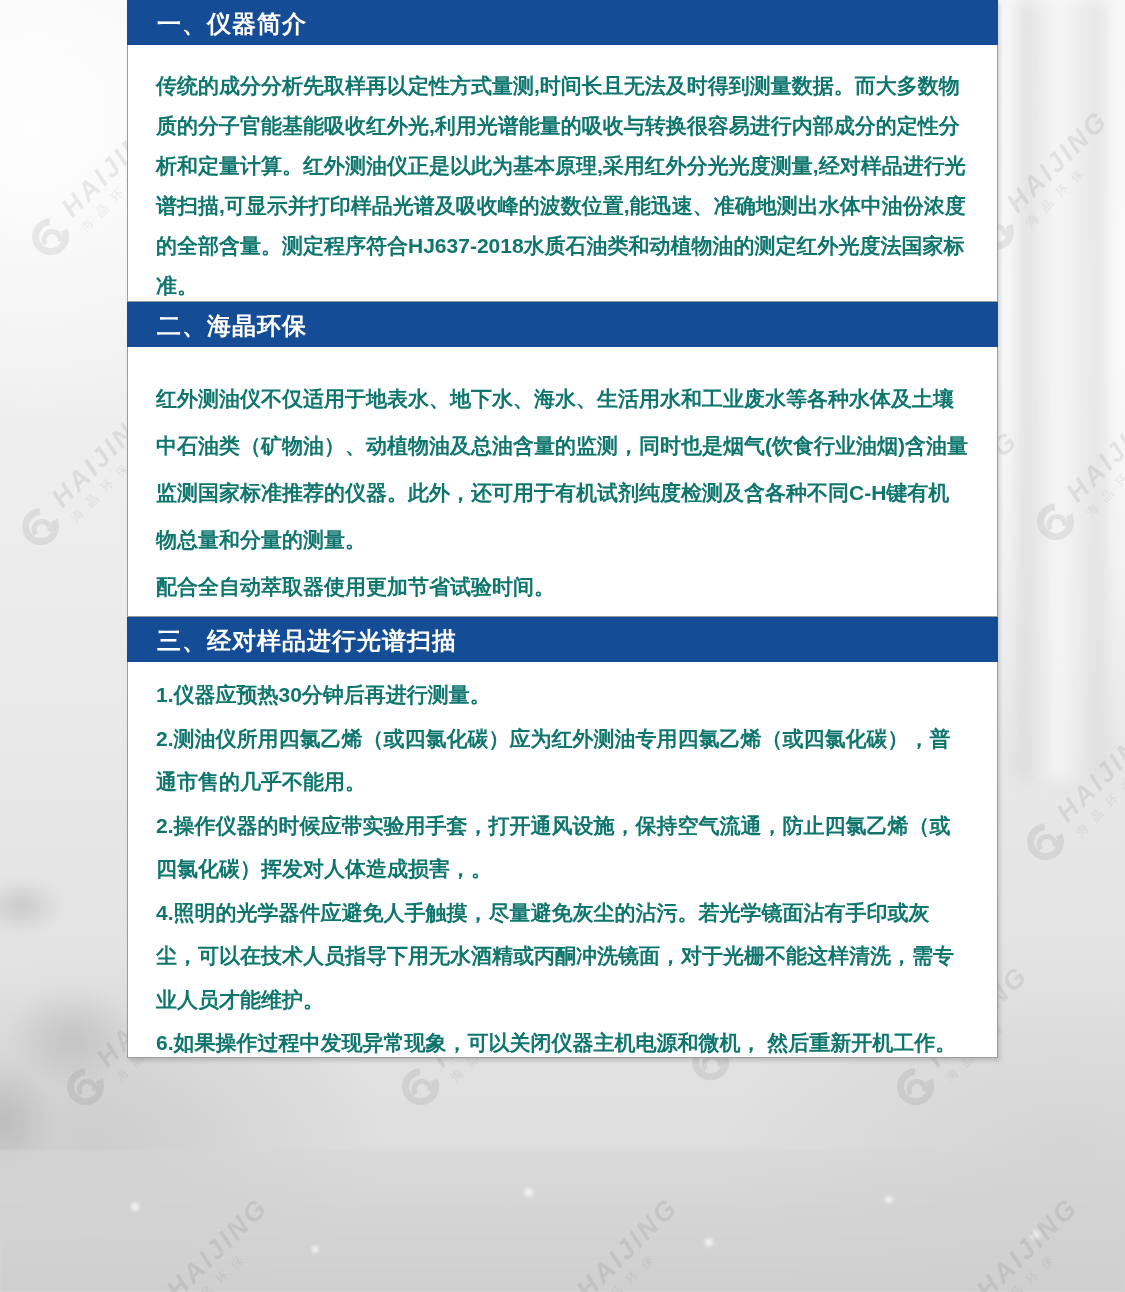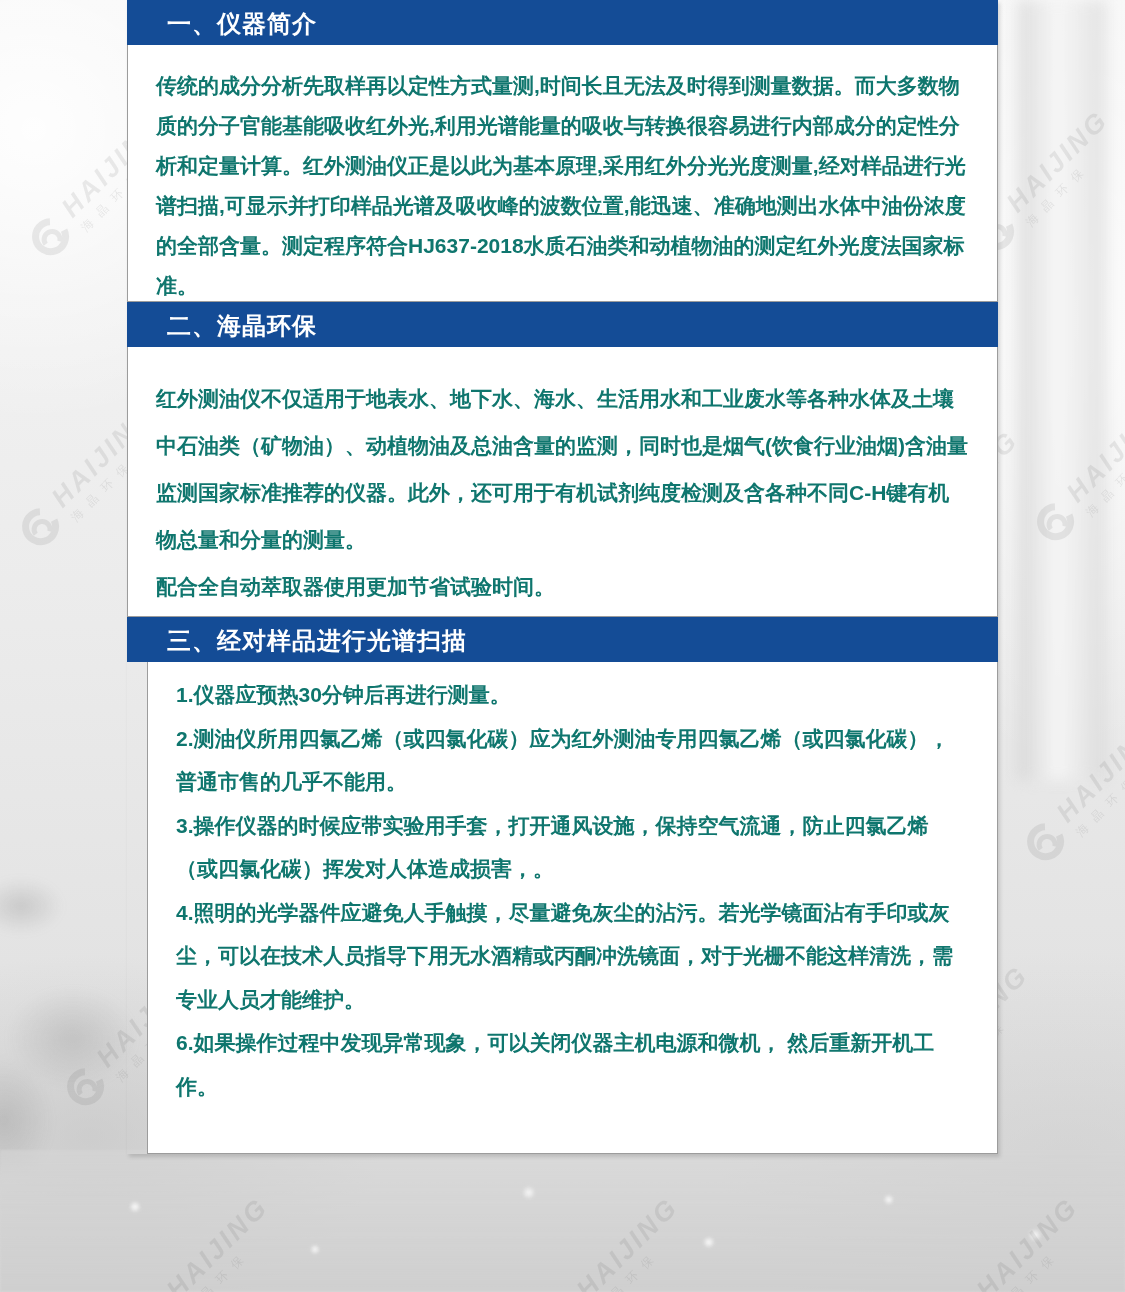--- a/index.html
+++ b/index.html
@@ -54,36 +54,36 @@
   .wm .wm-texts{display:flex;flex-direction:column;line-height:1;}
   .wm .latin{font-size:27px;font-weight:bold;font-style:italic;letter-spacing:3px;}
   .wm .cjk{font-size:12px;letter-spacing:9px;margin-top:4px;}
 
   
   .content-col{position:absolute;left:127px;top:0;width:871px;}
   .section{box-shadow:2px 3px 4px rgba(0,0,0,.14);}
   .sec-bar{
     height:45px;background:#144C96;color:#ffffff;
     font-size:24px;font-weight:bold;line-height:47px;
-    padding-left:40px;letter-spacing:1px;
+    padding-left:30px;letter-spacing:1px;
     box-sizing:border-box;
   }
   .sec-body{
     position:relative;
     background:#ffffff;
     border:1px solid #9c9c9c;border-top:none;
     box-sizing:border-box;
     color:#0f766e;font-weight:600;
     padding:0 28px;
     overflow:hidden;
   }
   .sec-body p{margin:0;}
   .body-1{height:257px;font-size:21px;line-height:40px;padding-top:21px;}
   .body-2{height:270px;font-size:21px;line-height:47px;padding-top:28px;}
-  .body-3{height:492px;font-size:21px;line-height:43.5px;padding-top:11px;margin-left:20px;}
+  .body-3{height:396px;font-size:21px;line-height:43.5px;padding-top:11px;}
 </style>
 </head>
 <body>
 
 <div class="page">
 
   <div class="bg-chimney"></div>
   <div class="bg-machinery"></div>
   <div class="bg-field"></div>
 
@@ -301,20 +301,20 @@
       </div>
     </div>
 
     <div class="section">
       <div class="sec-bar">
         <span>三、经对样品进行光谱扫描</span>
       </div>
       <div class="sec-body body-3">
         <p>1.仪器应预热30分钟后再进行测量。</p>
         <p>2.测油仪所用四氯乙烯（或四氯化碳）应为红外测油专用四氯乙烯（或四氯化碳），普通市售的几乎不能用。</p>
-        <p>3.操作仪器的时候应带实验用手套，打开通风设施，保持空气流通，防止四氯乙烯（或四氯化碳）挥发对人体造成损害，。</p>
+        <p>2.操作仪器的时候应带实验用手套，打开通风设施，保持空气流通，防止四氯乙烯（或四氯化碳）挥发对人体造成损害，。</p>
         <p>4.照明的光学器件应避免人手触摸，尽量避免灰尘的沾污。若光学镜面沾有手印或灰尘，可以在技术人员指导下用无水酒精或丙酮冲洗镜面，对于光栅不能这样清洗，需专业人员才能维护。</p>
         <p>6.如果操作过程中发现异常现象，可以关闭仪器主机电源和微机， 然后重新开机工作。</p>
       </div>
     </div>
 
   </div>
 </div>
 
 </body></html>

